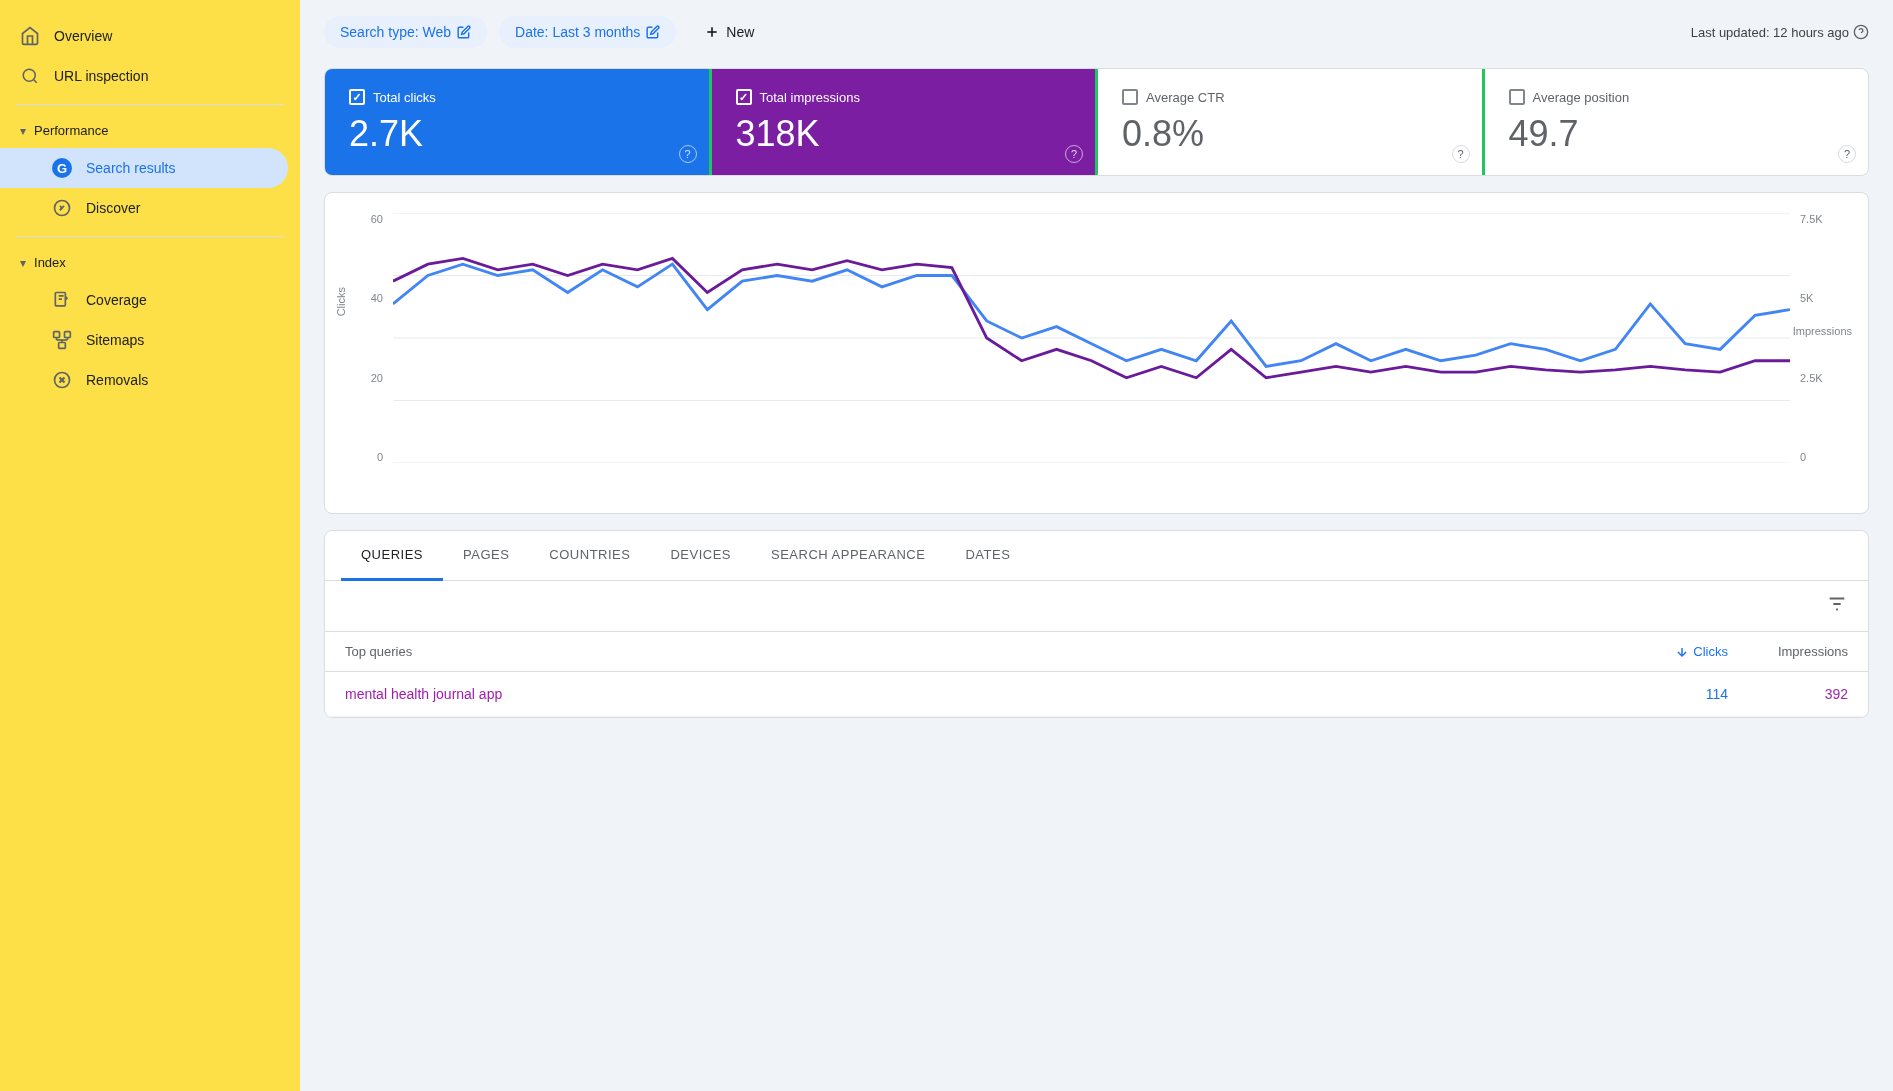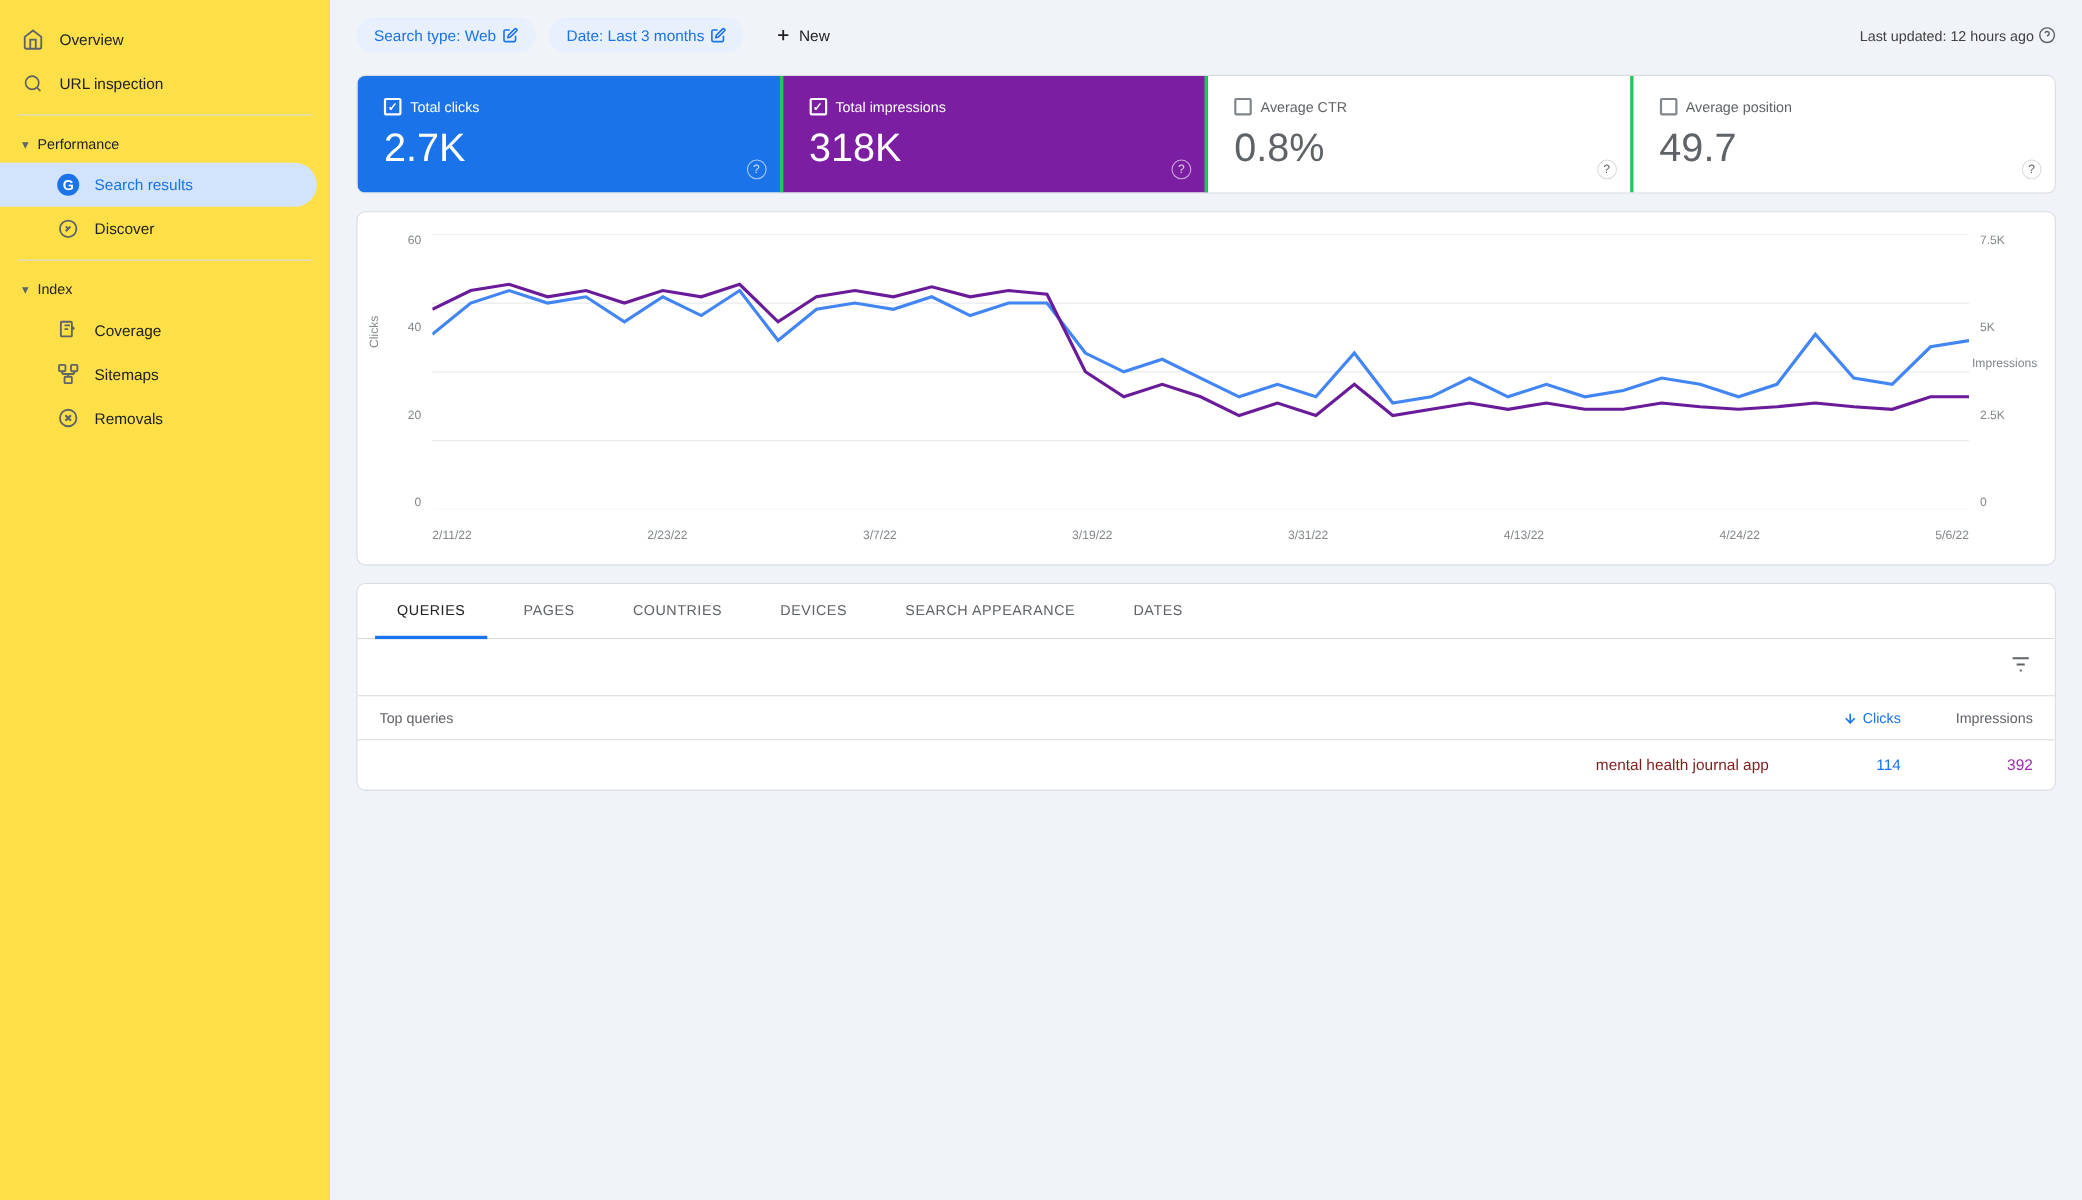--- a/index.html
+++ b/index.html
@@ -265,21 +265,20 @@
     .tabs-card {
       background: white;
       border-radius: 8px;
       border: 1px solid #dadce0;
       overflow: hidden;
     }
     .tabs-header {
       display: flex;
       border-bottom: 1px solid #dadce0;
       padding: 0 16px;
-      gap: 13px;
     }
     .tab {
       padding: 16px 20px;
       font-size: 13px;
       font-weight: 500;
       color: #5f6368;
       cursor: pointer;
       border-bottom: 3px solid transparent;
       margin-bottom: -1px;
       letter-spacing: 0.5px;
@@ -323,21 +322,21 @@
       font-size: 13px;
       color: #5f6368;
     }
 
     .table-data-row {
       display: flex;
       padding: 14px 20px;
       border-bottom: 1px solid #f1f3f4;
       align-items: center;
     }
-    .query-text { font-size: 14px; color: #7f1d1d; flex: 1; text-align: right; }
+    .query-text { font-size: 14px; color: #a21caf; flex: 1; }
     .clicks-value { width: 120px; text-align: right; font-size: 14px; color: #1a73e8; font-weight: 500; }
     .impressions-value { width: 120px; text-align: right; font-size: 14px; color: #9c27b0; }
 
     
     .g-icon {
       width: 20px;
       height: 20px;
       border-radius: 50%;
       background: white;
       display: flex;
@@ -621,30 +620,20 @@
               1050,138
               1080,135
               1110,138
               1140,140
               1170,130
               1200,130
             "></polyline>
         </svg>
       </div>
 
-      <div class="chart-x-labels">
-        <span>2/11/22</span>
-        <span>2/23/22</span>
-        <span>3/7/22</span>
-        <span>3/19/22</span>
-        <span>3/31/22</span>
-        <span>4/13/22</span>
-        <span>4/24/22</span>
-        <span>5/6/22</span>
-      </div>
     </div>
   </div>
 
   <div class="tabs-card">
     <div class="tabs-header">
       <div class="tab active">
         <span>QUERIES</span>
       </div>
       <div class="tab">
         <span>PAGES</span>

